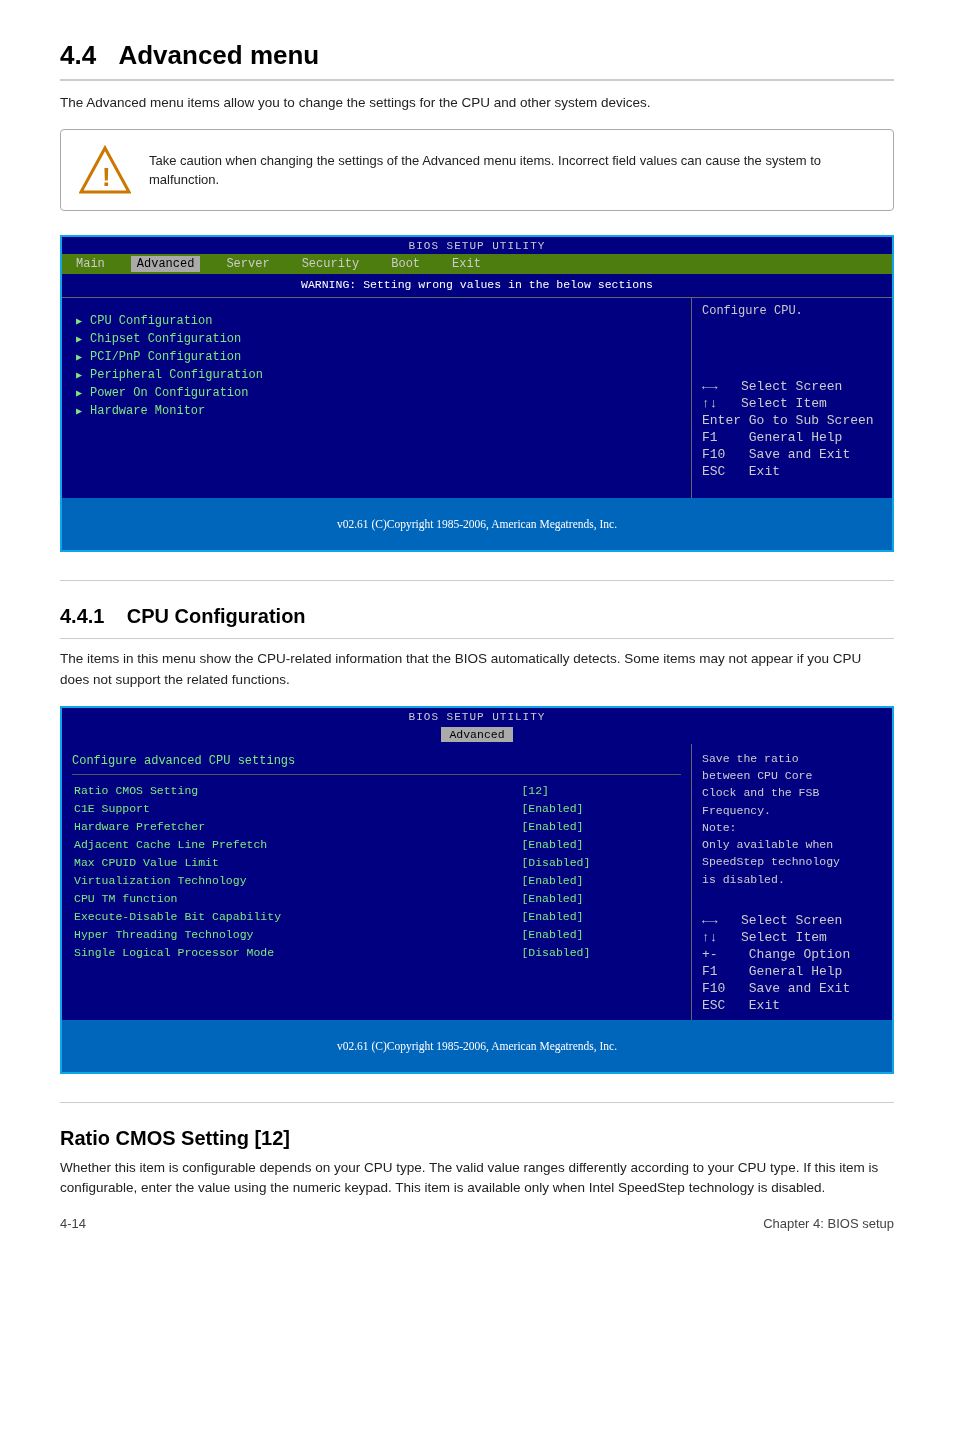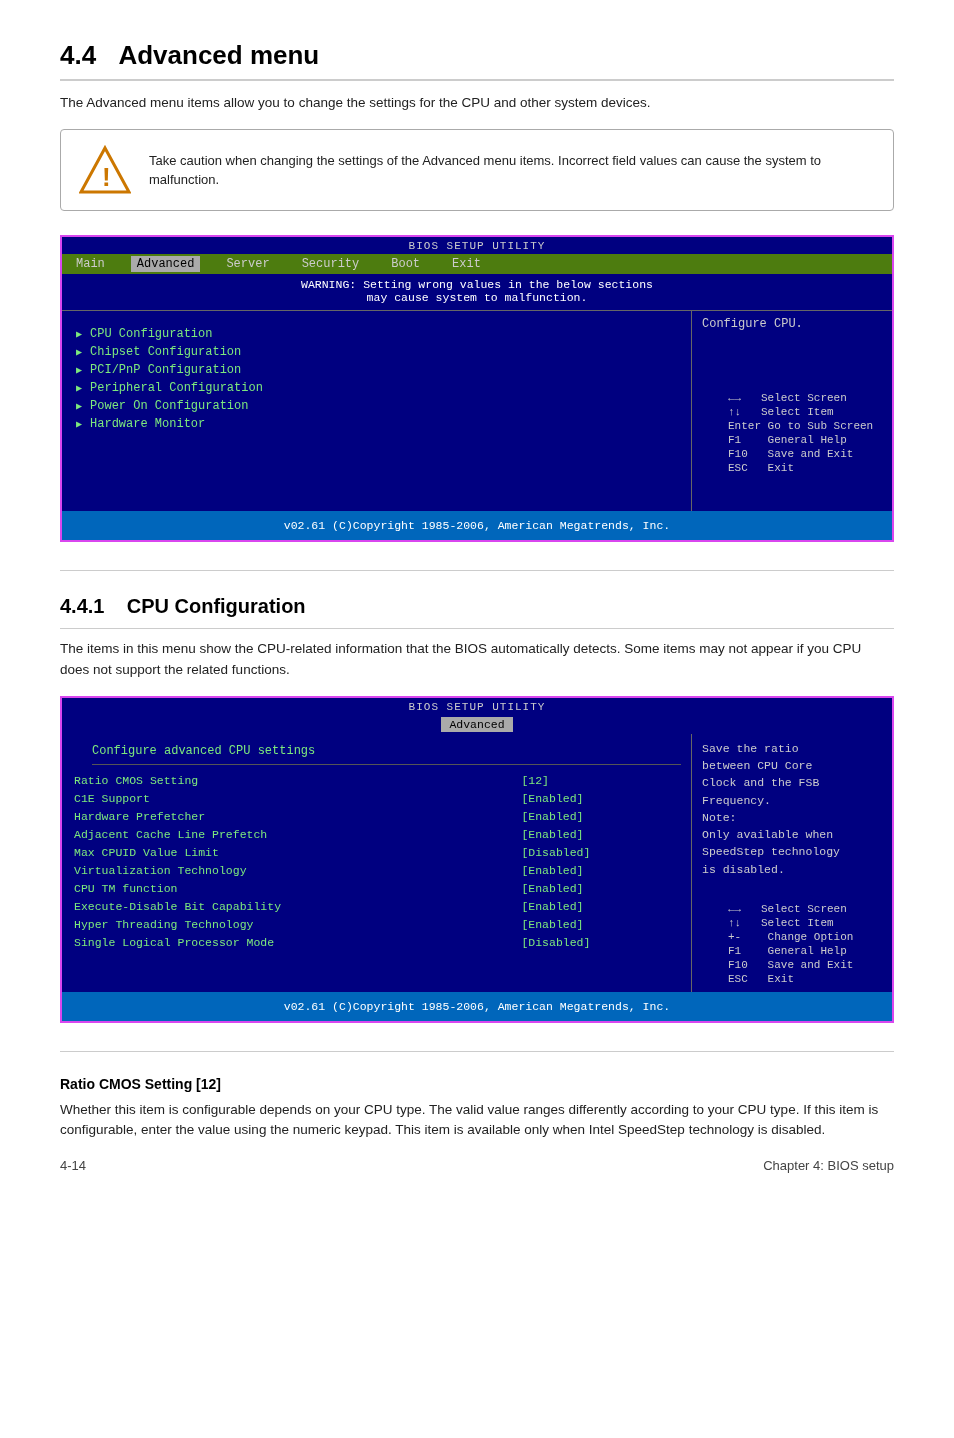--- a/index.html
+++ b/index.html
@@ -56,21 +56,21 @@
       margin-right: 18px;
     }
     .warning-text {
       font-size: 13px;
       line-height: 1.5;
       color: #222;
     }
 
     
     .bios-screen {
-      border: 2px solid #d946ef;
+      border: 2px solid #0ea5e9;
       background: #000080;
       color: #fff;
       font-family: 'Courier New', Courier, monospace;
       font-size: 12px;
       margin-bottom: 28px;
       overflow: hidden;
     }
 
     .bios-title-bar {
       text-align: center;
@@ -139,51 +139,49 @@
     }
     .bios-list li::before {
       content: '▶';
       margin-right: 8px;
       font-size: 10px;
       color: #7de97d;
     }
 
     .bios-keys {
       margin-top: 12px;
-      font-size: 11px;
-      color: #ccc;
-      margin-left: 26px;
+      font-size: 13px;
+      color: #ccc;
     }
     .bios-keys div {
       padding: 1px 0;
     }
 
     .bios-footer {
       background: #06b;
       color: #fff;
       text-align: center;
       font-size: 11.5px;
-      padding: 8px 0;
-      font-family: Liberation Mono, monospace;
+      padding: 20px 0;
+      font-family: Liberation Serif, serif;
     }
 
     
     .bios-cpu-main {
       flex: 1;
       padding: 6px 10px;
       border-right: 1px solid #666;
     }
 
     .bios-cpu-header {
       color: #7de97d;
       font-size: 12px;
       padding: 4px 0 6px 0;
       border-bottom: 1px solid #555;
       margin-bottom: 6px;
-      margin-left: 20px;
     }
 
     .bios-cpu-table {
       width: 100%;
       font-size: 11.5px;
     }
     .bios-cpu-table tr td:first-child {
       color: #7de97d;
       padding: 1.5px 0;
     }
@@ -213,21 +211,21 @@
       color: #444;
     }
 
     hr.divider {
       border: none;
       border-top: 1px solid #ccc;
       margin: 24px 0;
     }
 
     .ratio-heading {
-      font-size: 14px;
+      font-size: 20px;
       font-weight: bold;
       margin-bottom: 8px;
     }
   </style>
 </head>
 <body>
 
 <h1 class="section-heading">
   <span class="num">4.4</span>
   <span>Advanced menu</span>
@@ -248,21 +246,20 @@
   <div class="bios-menu-bar">
     <span class="bios-menu-item">Main</span>
     <span class="bios-menu-item active">Advanced</span>
     <span class="bios-menu-item">Server</span>
     <span class="bios-menu-item">Security</span>
     <span class="bios-menu-item">Boot</span>
     <span class="bios-menu-item">Exit</span>
   </div>
   <div class="bios-warning">
     <div>WARNING: Setting wrong values in the below sections</div>
-    <div>may cause system to malfunction.</div>
   </div>
   <div class="bios-body">
     <div class="bios-main">
       <ul class="bios-list">
         <li>CPU Configuration</li>
         <li>Chipset Configuration</li>
         <li>PCI/PnP Configuration</li>
         <li>Peripheral Configuration</li>
         <li>Power On Configuration</li>
         <li>Hardware Monitor</li>

